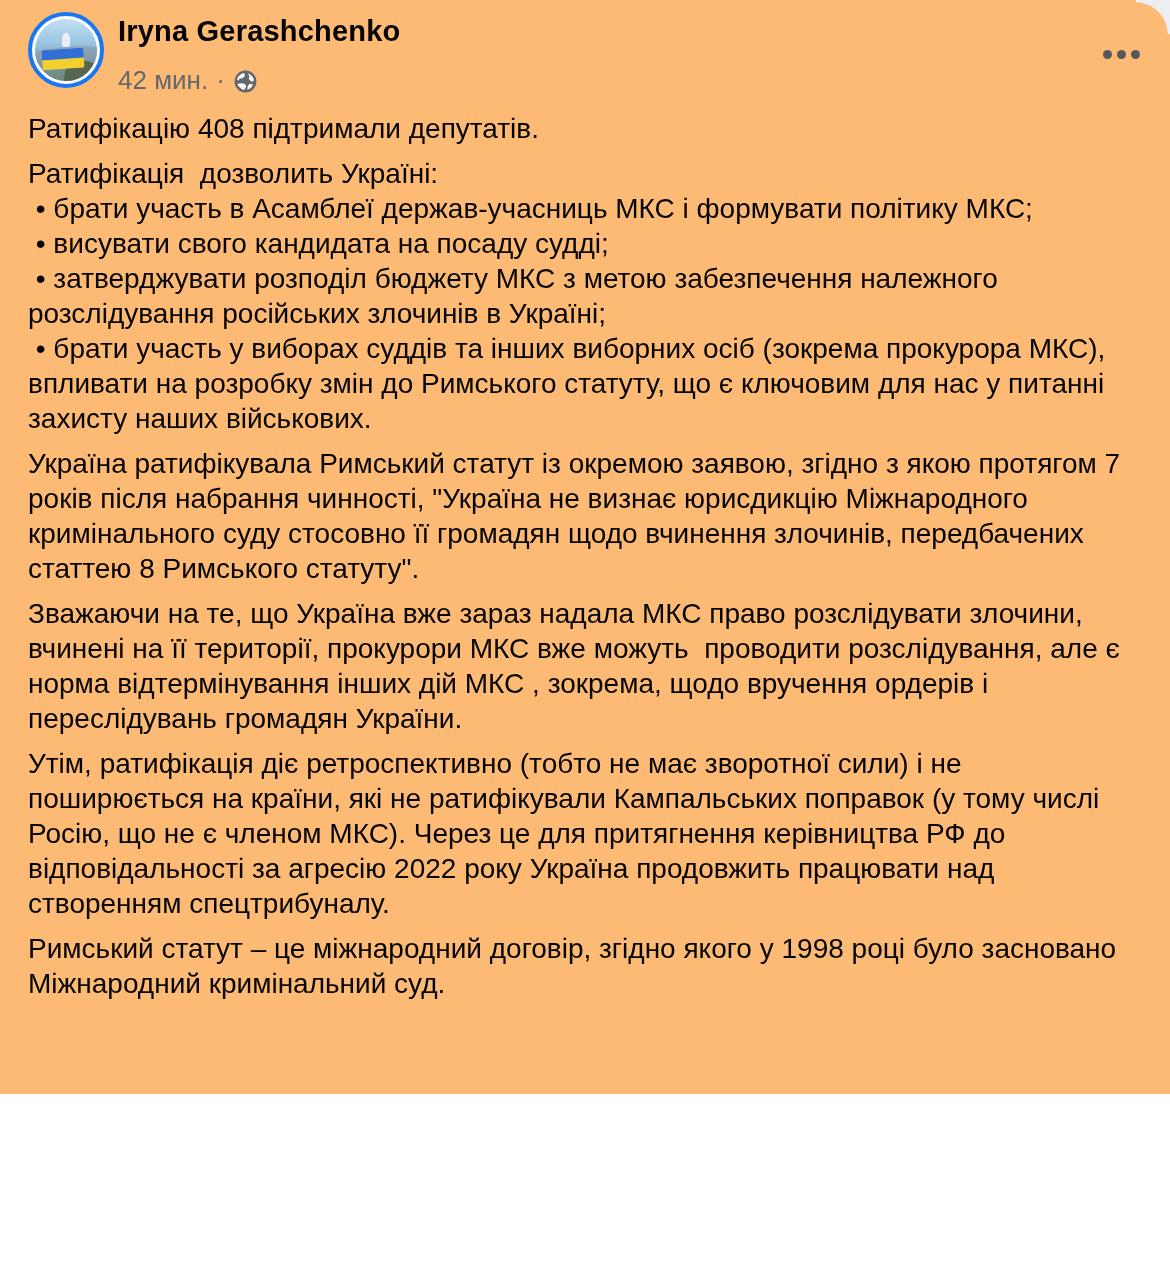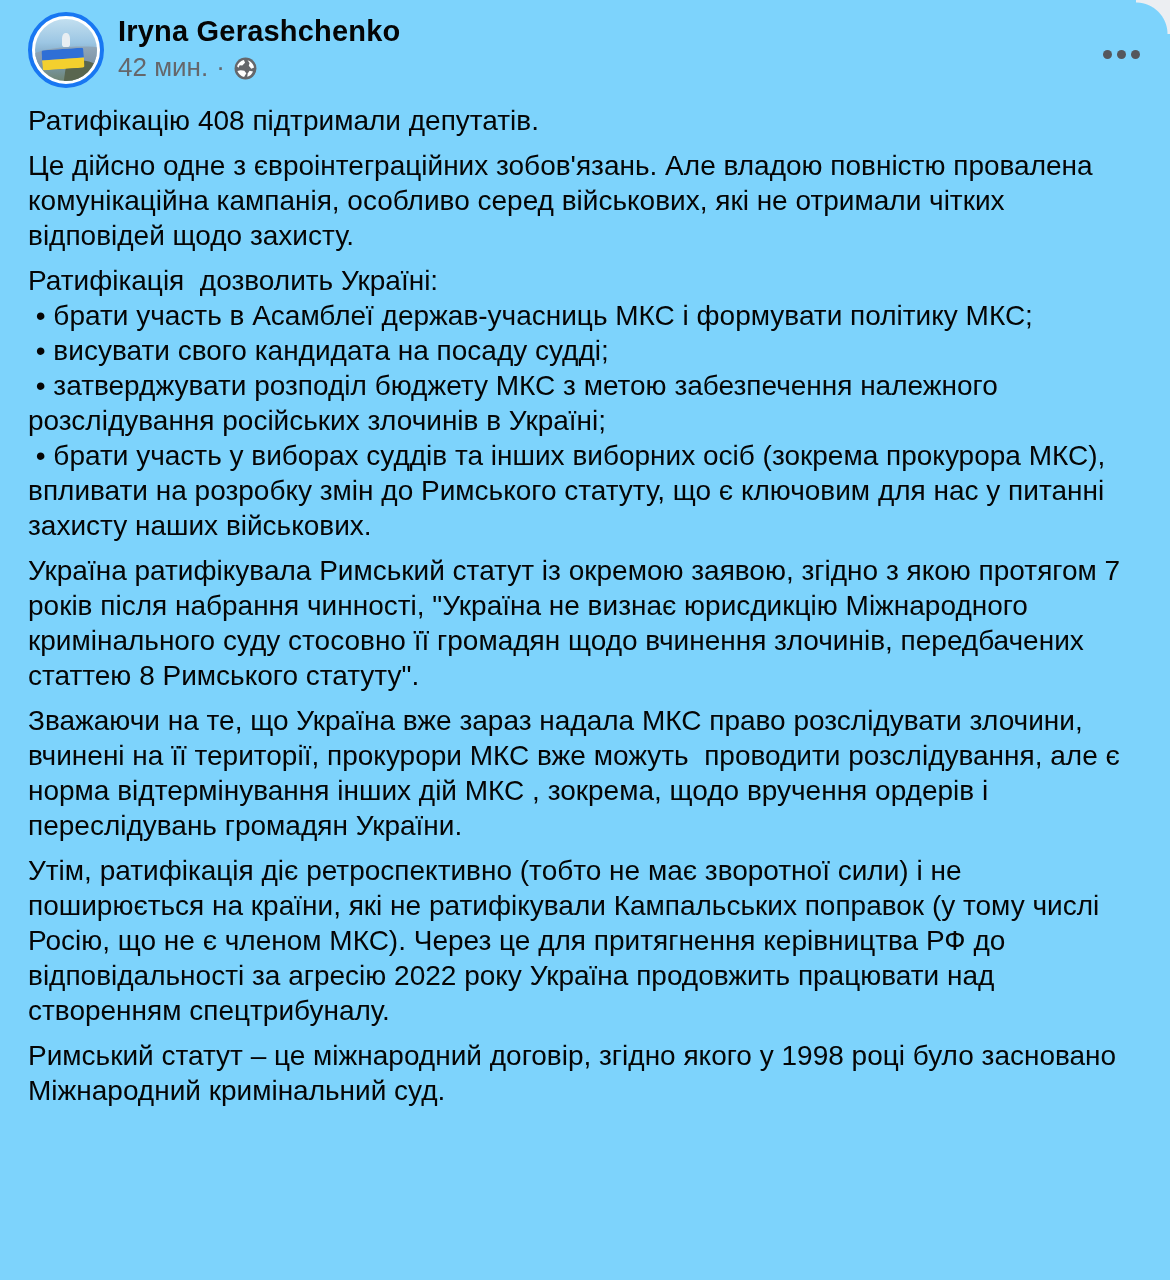--- a/index.html
+++ b/index.html
@@ -4,22 +4,22 @@
 <style>
   html, body {
     margin: 0;
     padding: 0;
     background: #ffffff;
     font-family: "Liberation Sans", sans-serif;
   }
   .post-card {
     position: relative;
     width: 1170px;
-    height: 1280px;
-    background: #7dd3fc;
+    height: 1094px;
+    background: #fdba74;
     overflow: hidden;
   }
   
   .corner-tr {
     position: absolute;
     top: 0;
     right: 0;
     width: 34px;
     height: 34px;
     background: radial-gradient(circle at 0 100%, rgba(0,0,0,0) 0 31px, #eceef2 32px);
@@ -100,21 +100,21 @@
     font-size: 29px;
     line-height: 37px;
     font-weight: 700;
     color: #050505;
     letter-spacing: 0.2px;
     cursor: pointer;
   }
   .meta-row {
     display: flex;
     align-items: center;
-    margin-top: 1px;
+    margin-top: 14px;
     color: #65676b;
     font-size: 26px;
     line-height: 32px;
   }
   .meta-sep { margin: 0 8px; }
   .globe-icon { display: inline-flex; margin-top: 2px; }
 
   .menu-btn {
     margin-left: auto;
     margin-top: 28px;
@@ -182,21 +182,20 @@
 
     <div class="menu-btn">
       <span class="menu-dot"></span>
       <span class="menu-dot"></span>
       <span class="menu-dot"></span>
     </div>
   </div>
 
   <div class="post-body">
       <p class="post-paragraph">Ратифікацію 408 підтримали депутатів.</p>
-      <p class="post-paragraph">Це дійсно одне з євроінтеграційних зобов'язань. Але владою повністю провалена комунікаційна кампанія, особливо серед військових, які не отримали чітких відповідей щодо захисту.</p>
       <p class="post-paragraph">Ратифікація  дозволить Україні:
  • брати участь в Асамблеї держав-учасниць МКС і формувати політику МКС;
  • висувати свого кандидата на посаду судді;
  • затверджувати розподіл бюджету МКС з метою забезпечення належного розслідування російських злочинів в Україні;
  • брати участь у виборах суддів та інших виборних осіб (зокрема прокурора МКС), впливати на розробку змін до Римського статуту, що є ключовим для нас у питанні захисту наших військових.</p>
       <p class="post-paragraph">Україна ратифікувала Римський статут із окремою заявою, згідно з якою протягом 7 років після набрання чинності, "Україна не визнає юрисдикцію Міжнародного кримінального суду стосовно її громадян щодо вчинення злочинів, передбачених статтею 8 Римського статуту".</p>
       <p class="post-paragraph">Зважаючи на те, що Україна вже зараз надала МКС право розслідувати злочини, вчинені на її території, прокурори МКС вже можуть  проводити розслідування, але є норма відтермінування інших дій МКС , зокрема, щодо вручення ордерів і переслідувань громадян України.</p>
       <p class="post-paragraph">Утім, ратифікація діє ретроспективно (тобто не має зворотної сили) і не поширюється на країни, які не ратифікували Кампальських поправок (у тому числі Росію, що не є членом МКС). Через це для притягнення керівництва РФ до відповідальності за агресію 2022 року Україна продовжить працювати над створенням спецтрибуналу.</p>
       <p class="post-paragraph">Римський статут – це міжнародний договір, згідно якого у 1998 році було засновано Міжнародний кримінальний суд.</p>
     </div>

